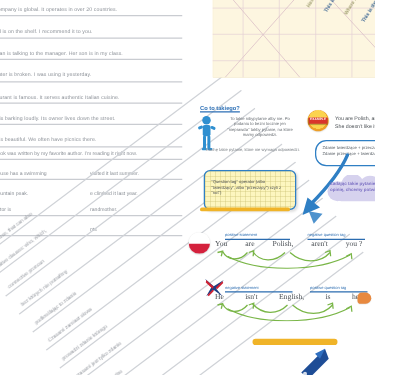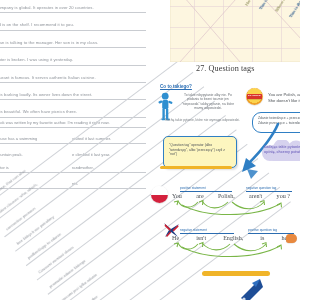--- a/index.html
+++ b/index.html
@@ -310,21 +310,20 @@
       <line x1="74" y1="0" x2="10" y2="72" stroke="#d9bcc6" stroke-width=".6"></line>
       <line x1="86" y1="0" x2="132" y2="50" stroke="#d9bcc6" stroke-width=".6"></line>
     </svg>
 
     <span class="note-txt nt-g" style="left:74px;top:14px;">Here is my pen which is blue</span>
     <span class="note-txt nt-b" style="left:88px;top:18px;">This is the boy whose father is a doctor</span>
     <span class="note-txt nt-g" style="left:104px;top:20px;">Where is the man who I saw yesterday</span>
     <span class="note-txt nt-b" style="left:118px;top:26px;">This is the town where I was born</span>
   </div>
 
-  <div class="title">27. Question tags</div>
 
   <div class="hdr-q">Co to takiego?</div>
 
   <svg class="figure" viewBox="0 0 17 30">
     <circle cx="8.2" cy="4.2" r="3.4" fill="#2f8fd0"></circle>
     <rect x="5.2" y="8" width="6.2" height="9" rx="1.6" fill="#2f8fd0"></rect>
     <rect x="1.4" y="9" width="4" height="2.3" rx="1.1" fill="#2f8fd0" transform="rotate(-22 3 10)"></rect>
     <rect x="11.4" y="9" width="4.2" height="2.3" rx="1.1" fill="#2f8fd0" transform="rotate(24 13 10)"></rect>
     <rect x="5.4" y="16.4" width="2.4" height="11" rx="1.1" fill="#2f8fd0"></rect>
     <rect x="8.9" y="16.4" width="2.4" height="11" rx="1.1" fill="#2f8fd0"></rect>

